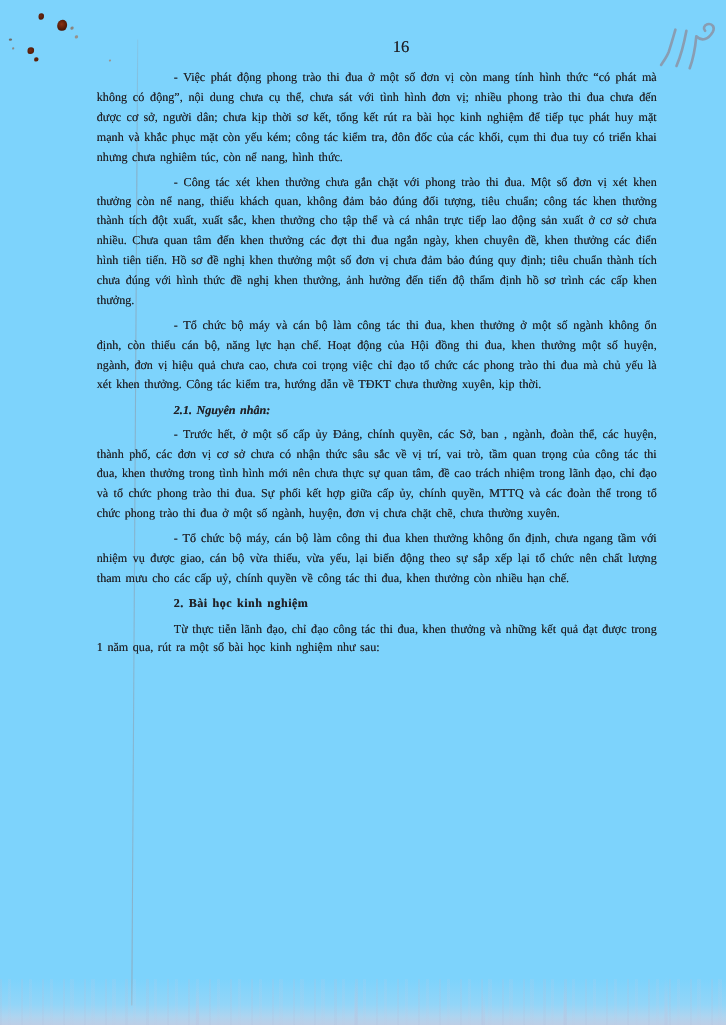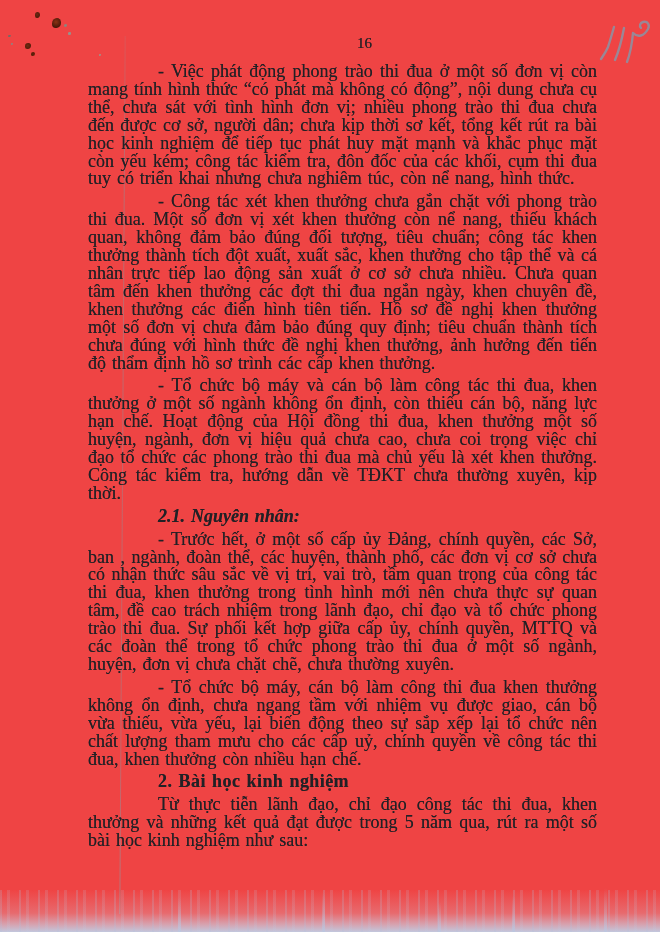--- a/index.html
+++ b/index.html
@@ -7,42 +7,42 @@
     padding: 0;
     width: 660px;
     height: 932px;
     overflow: hidden;
     background: #ffffff;
   }
   .page {
     position: relative;
     width: 660px;
     height: 932px;
-    background: #ef4444;
+    background: #7dd3fc;
     font-family: "Liberation Serif", "DejaVu Serif", serif;
     color: #212126;
     overflow: hidden;
   }
   
   .text-column {
     position: absolute;
     left: 88px;
     top: 34px;
     width: 509px;
     text-shadow: 0 0 0.35px rgba(28,28,33,0.65);
   }
   .page-number {
     text-align: center;
     text-indent: 44px;
     font-size: 15px;
     line-height: 18px;
     margin: 0 0 11px 0;
   }
   .para {
-    font-size: 18px;
+    font-size: 11px;
     line-height: 17.9px;
     text-align: justify;
     text-justify: inter-word;
     word-spacing: 1.4px;
     text-indent: 70px;
     margin: 0 0 5px 0;
   }
   .heading-ital {
     font-weight: bold;
     font-style: italic;
@@ -157,21 +157,21 @@
     <p class="para">- Công tác xét khen thưởng chưa gắn chặt với phong trào thi đua. Một số đơn vị xét khen thưởng còn nể nang, thiếu khách quan, không đảm bảo đúng đối tượng, tiêu chuẩn; công tác khen thưởng thành tích đột xuất, xuất sắc, khen thưởng cho tập thể và cá nhân trực tiếp lao động sản xuất ở cơ sở chưa nhiều. Chưa quan tâm đến khen thưởng các đợt thi đua ngắn ngày, khen chuyên đề, khen thưởng các điển hình tiên tiến. Hồ sơ đề nghị khen thưởng một số đơn vị chưa đảm bảo đúng quy định; tiêu chuẩn thành tích chưa đúng với hình thức đề nghị khen thưởng, ảnh hưởng đến tiến độ thẩm định hồ sơ trình các cấp khen thưởng.</p>
     <p class="para">- Tổ chức bộ máy và cán bộ làm công tác thi đua, khen thưởng ở một số ngành không ổn định, còn thiếu cán bộ, năng lực hạn chế. Hoạt động của Hội đồng thi đua, khen thưởng một số huyện, ngành, đơn vị hiệu quả chưa cao, chưa coi trọng việc chỉ đạo tổ chức các phong trào thi đua mà chủ yếu là xét khen thưởng. Công tác kiểm tra, hướng dẫn về TĐKT chưa thường xuyên, kịp thời.</p>
 
     <p class="para heading-ital">2.1. Nguyên nhân:</p>
 
     <p class="para">- Trước hết, ở một số cấp ủy Đảng, chính quyền, các Sở, ban , ngành, đoàn thể, các huyện, thành phố, các đơn vị cơ sở chưa có nhận thức sâu sắc về vị trí, vai trò, tầm quan trọng của công tác thi đua, khen thưởng trong tình hình mới nên chưa thực sự quan tâm, đề cao trách nhiệm trong lãnh đạo, chỉ đạo và tổ chức phong trào thi đua. Sự phối kết hợp giữa cấp ủy, chính quyền, MTTQ và các đoàn thể trong tổ chức phong trào thi đua ở một số ngành, huyện, đơn vị chưa chặt chẽ, chưa thường xuyên.</p>
     <p class="para">- Tổ chức bộ máy, cán bộ làm công thi đua khen thưởng không ổn định, chưa ngang tầm với nhiệm vụ được giao, cán bộ vừa thiếu, vừa yếu, lại biến động theo sự sắp xếp lại tổ chức nên chất lượng tham mưu cho các cấp uỷ, chính quyền về công tác thi đua, khen thưởng còn nhiều hạn chế.</p>
 
     <p class="para heading-bold">2. Bài học kinh nghiệm</p>
 
-    <p class="para">Từ thực tiễn lãnh đạo, chỉ đạo công tác thi đua, khen thưởng và những kết quả đạt được trong 5 năm qua, rút ra một số bài học kinh nghiệm như sau:</p>
+    <p class="para">Từ thực tiễn lãnh đạo, chỉ đạo công tác thi đua, khen thưởng và những kết quả đạt được trong 1 năm qua, rút ra một số bài học kinh nghiệm như sau:</p>
   </div>
 
   <div class="scan-band"></div>
   <div class="scan-streak" style="left:178px; height:34px;"></div>
   <div class="scan-streak" style="left:322px; height:40px;"></div>
   <div class="scan-streak" style="left:438px; height:30px;"></div>
   <div class="scan-streak" style="left:512px; height:36px;"></div>
   <div class="scan-streak" style="left:604px; height:44px;"></div>
 
 </div>

